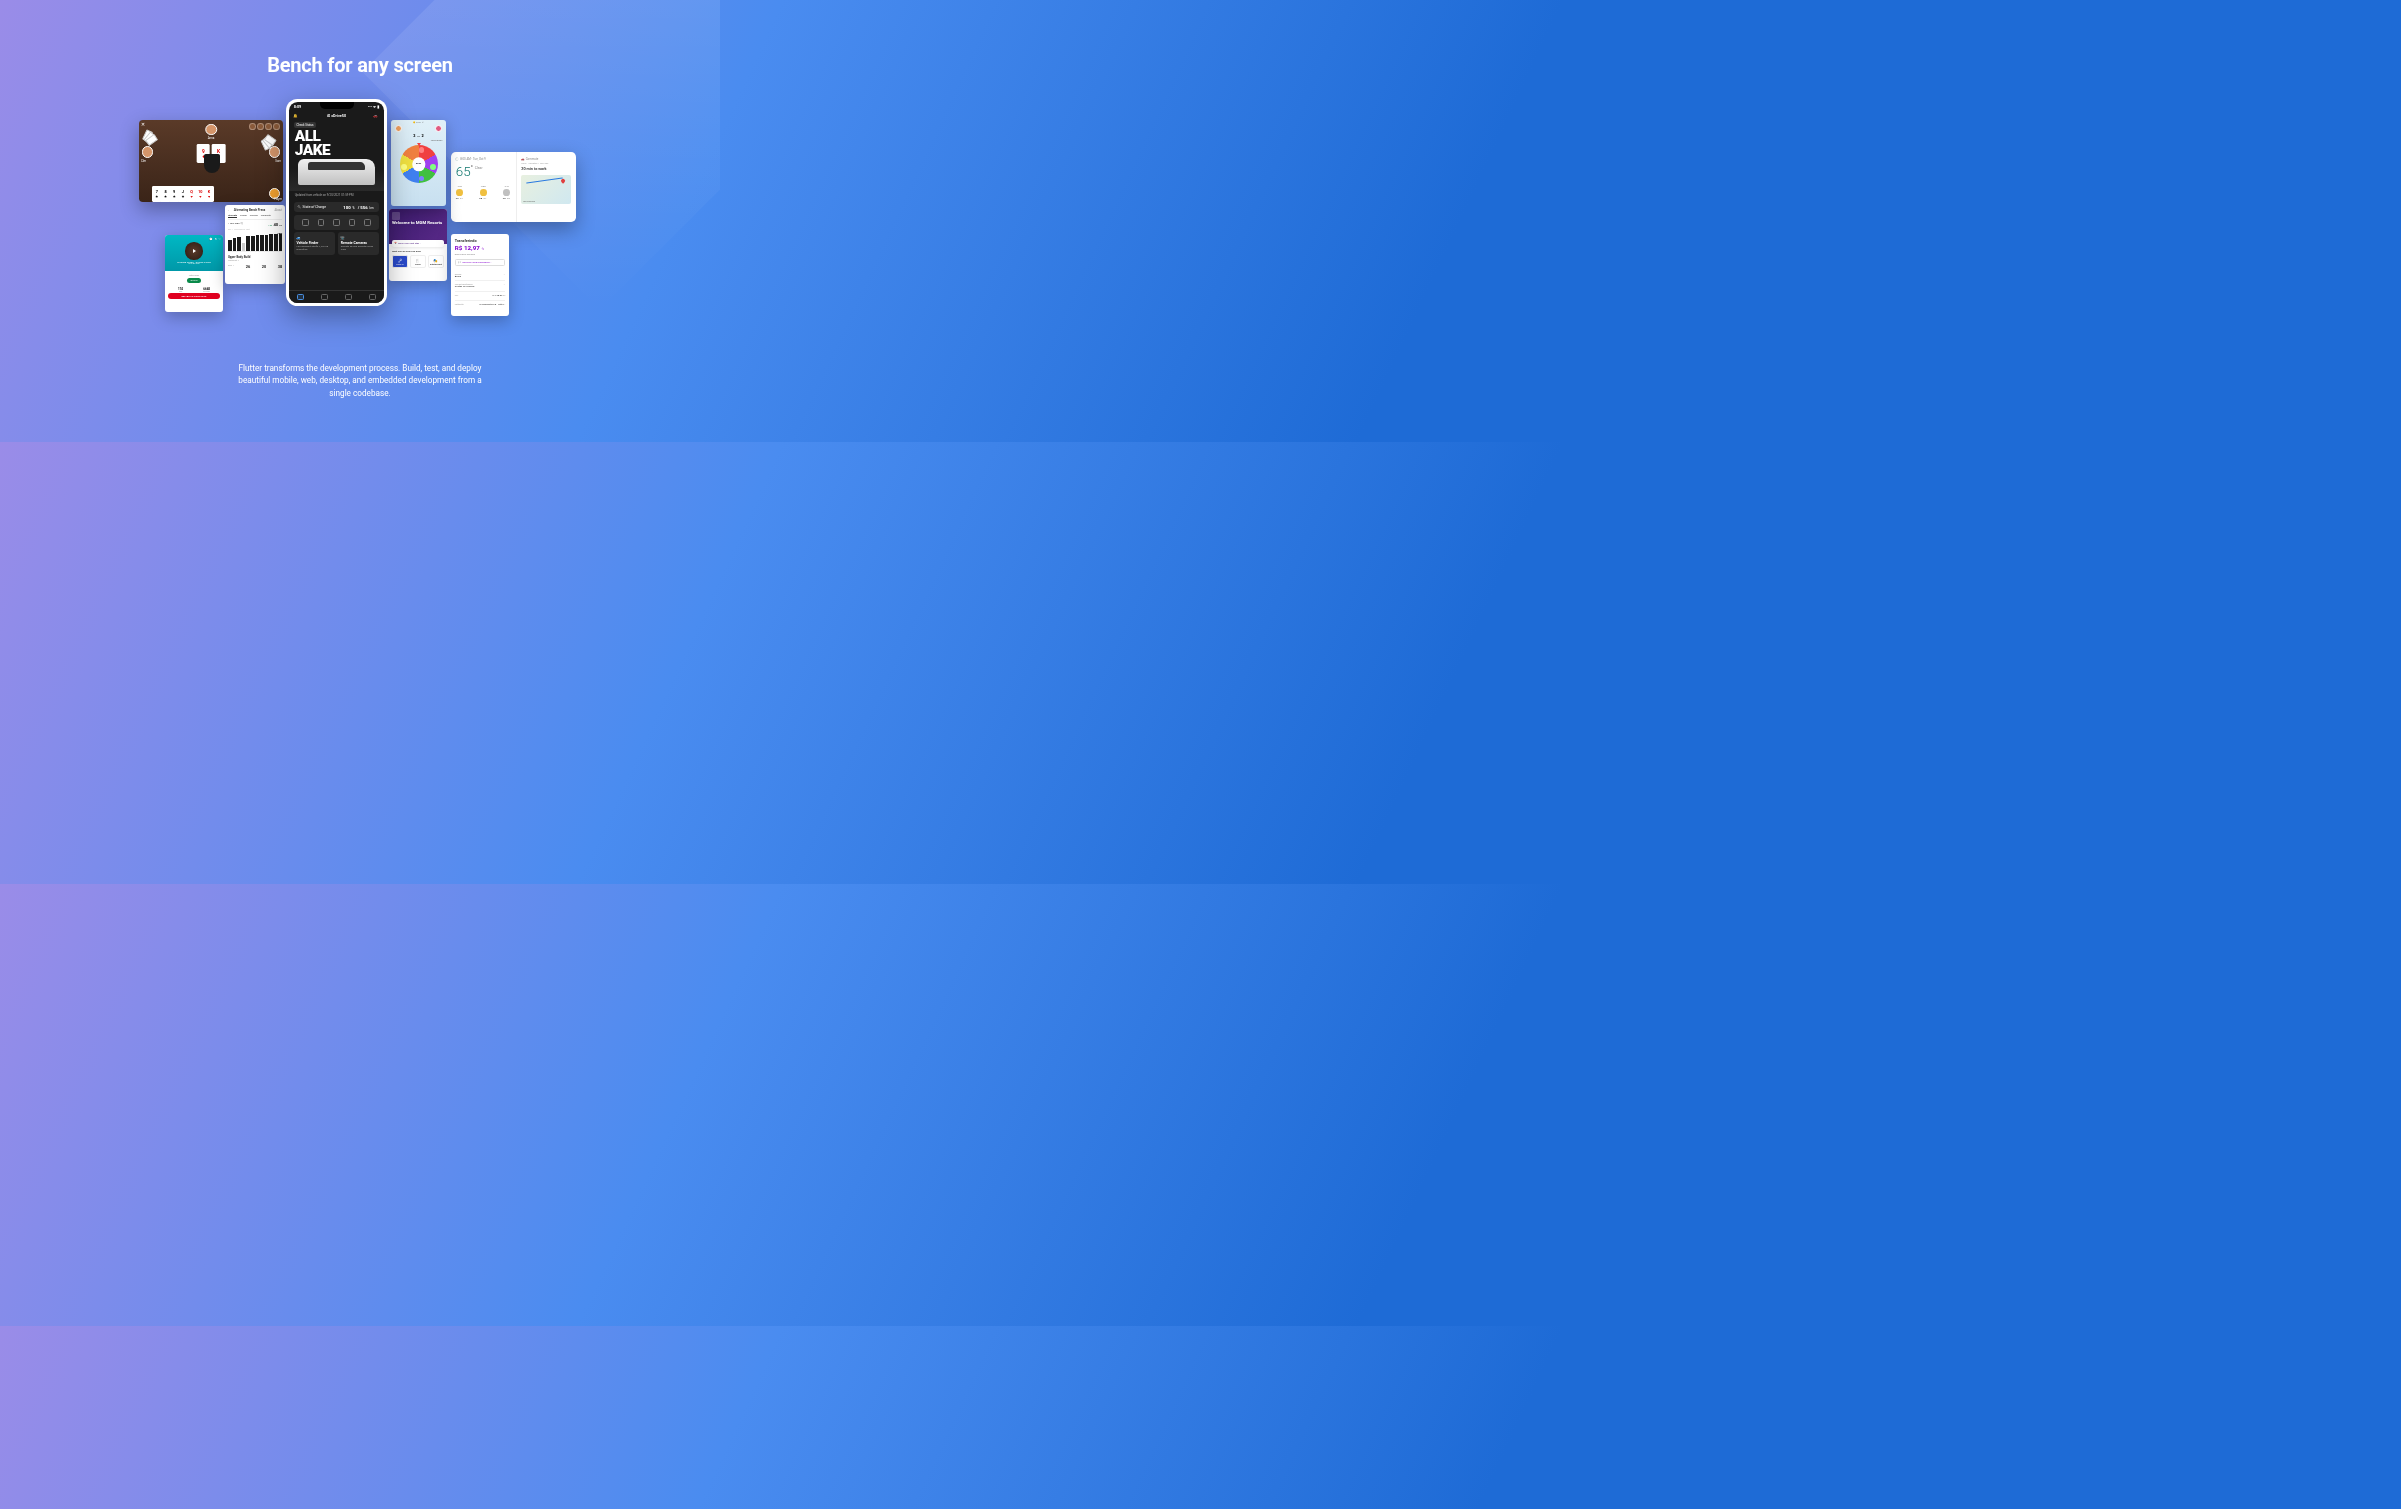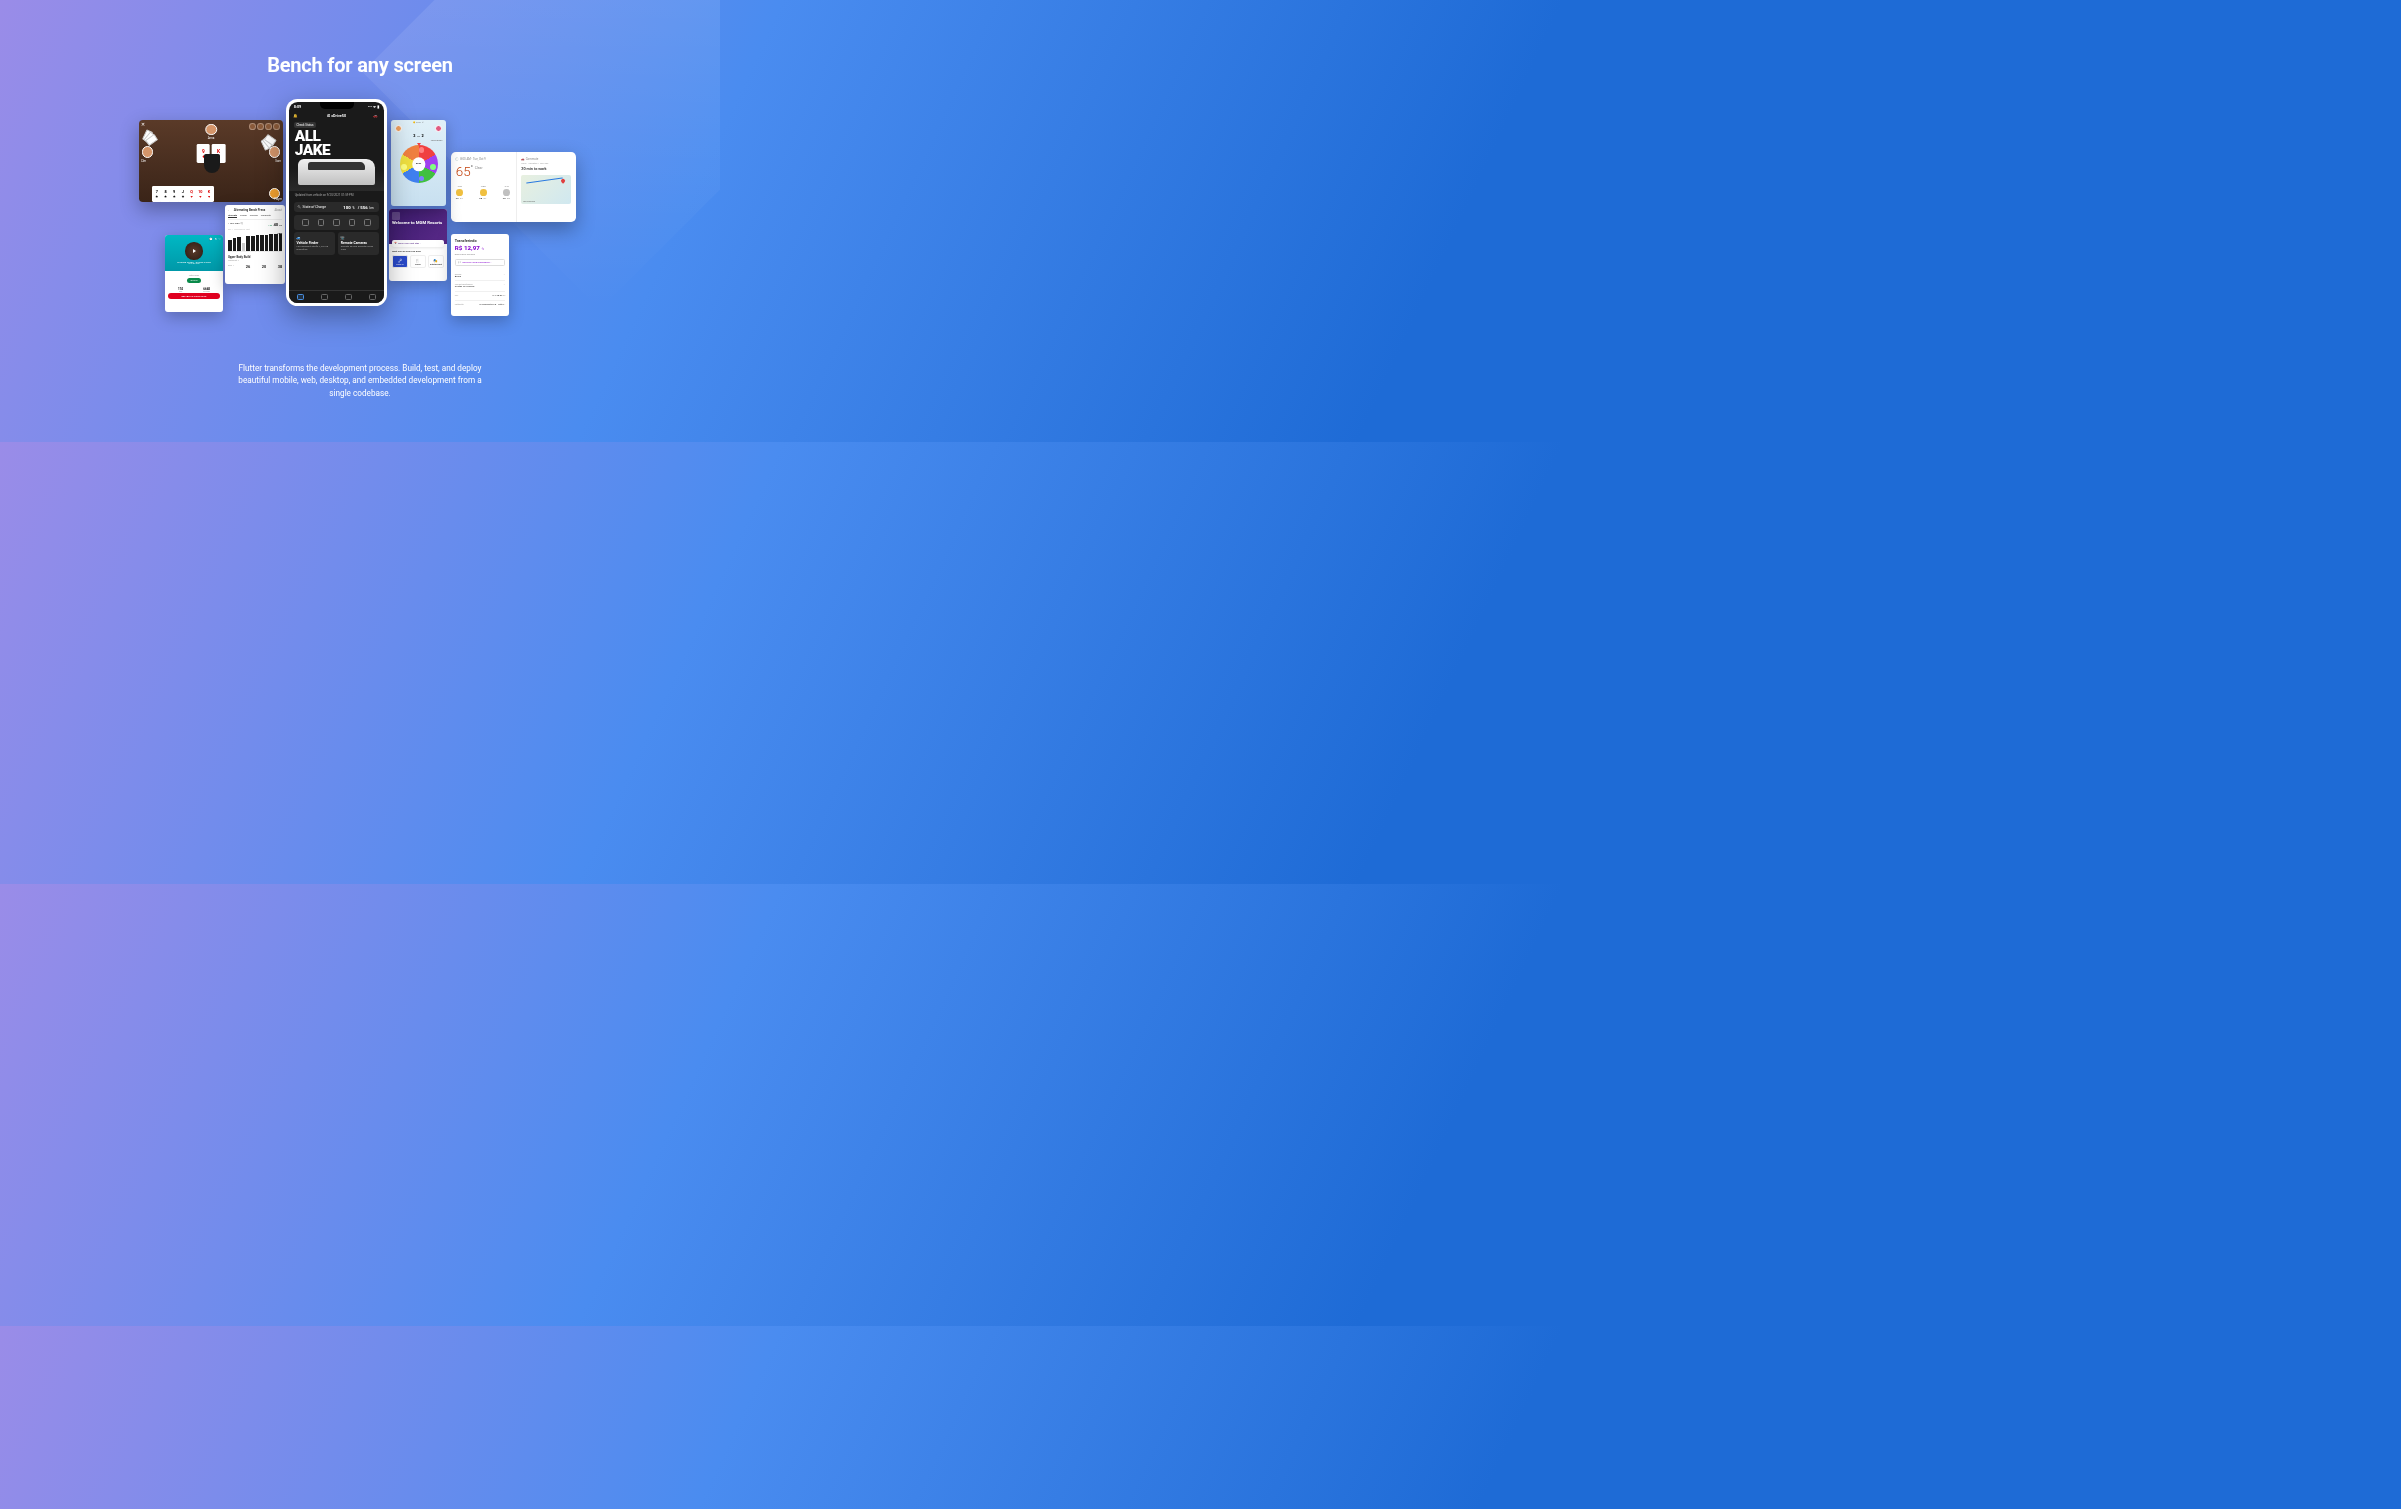--- a/index.html
+++ b/index.html
@@ -114,21 +114,21 @@
 .mgm-help { padding: 2.9px 2.9px 1.9px; font-size: 2.4px; font-weight: 600; color: #333; }
 .mgm-tiles { display: flex; gap: 1.9px; padding: 0 2.9px; }
 .mgm-tile { flex: 1; text-align: center; padding: 1.9px 1px; border: 0.5px solid #eee; border-radius: 1.9px; font-size: 1.9px; }
 .mgm-tile.active { background: #2a4aca; color: #fff; }
 .mgm-tile-icon { height: 4.8px; margin-bottom: 1px; font-size: 3.8px; }
 
 
 .hub { position: absolute; left: 451px; top: 61px; width: 125px; height: 70px; background: #fff; border-radius: 4.8px; box-shadow: 0 7.2px 19px rgba(0,0,0,0.3); z-index: 2; display: flex; overflow: hidden; }
 .hub-left { flex: 1.1; padding: 4.8px; border-right: 0.5px solid #eee; }
 .hub-time { font-size: 2.9px; color: #888; margin-bottom: 2.9px; }
-.hub-temp { font-size: 13.4px; font-weight: 300; color: #c2410c; }
+.hub-temp { font-size: 13.4px; font-weight: 300; color: #0f766e; }
 .hub-deg { font-size: 5.8px; vertical-align: top; }
 .hub-cond { font-size: 3.4px; color: #888; display: inline-block; vertical-align: top; margin-top: 1.9px; }
 .hub-forecast { display: flex; justify-content: space-between; margin-top: 6.7px; }
 .hub-day { text-align: center; font-size: 2.4px; color: #888; }
 .hub-day-icon { width: 6.7px; height: 6.7px; border-radius: 50%; background: #f0c040; margin: 1px auto; }
 .hub-day-icon.cloud { background: #c0c0c0; }
 .hub-hi { font-weight: 600; color: #333; }
 .hub-right { flex: 1; padding: 4.8px; }
 .hub-commute { font-size: 2.9px; color: #888; }
 .hub-ross { font-size: 2.4px; color: #aaa; margin: 1px 0; }

